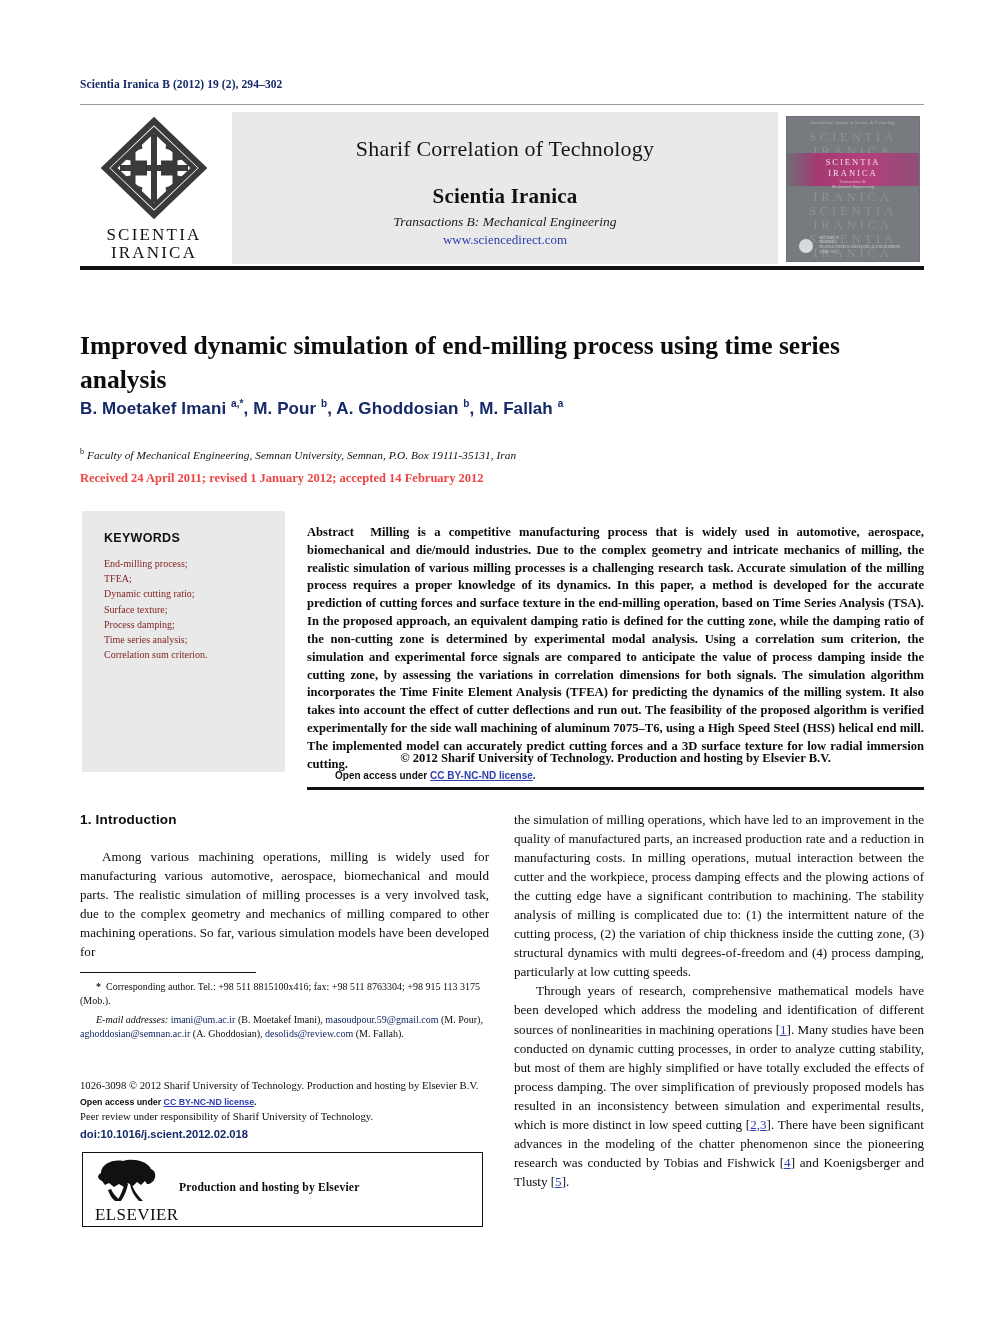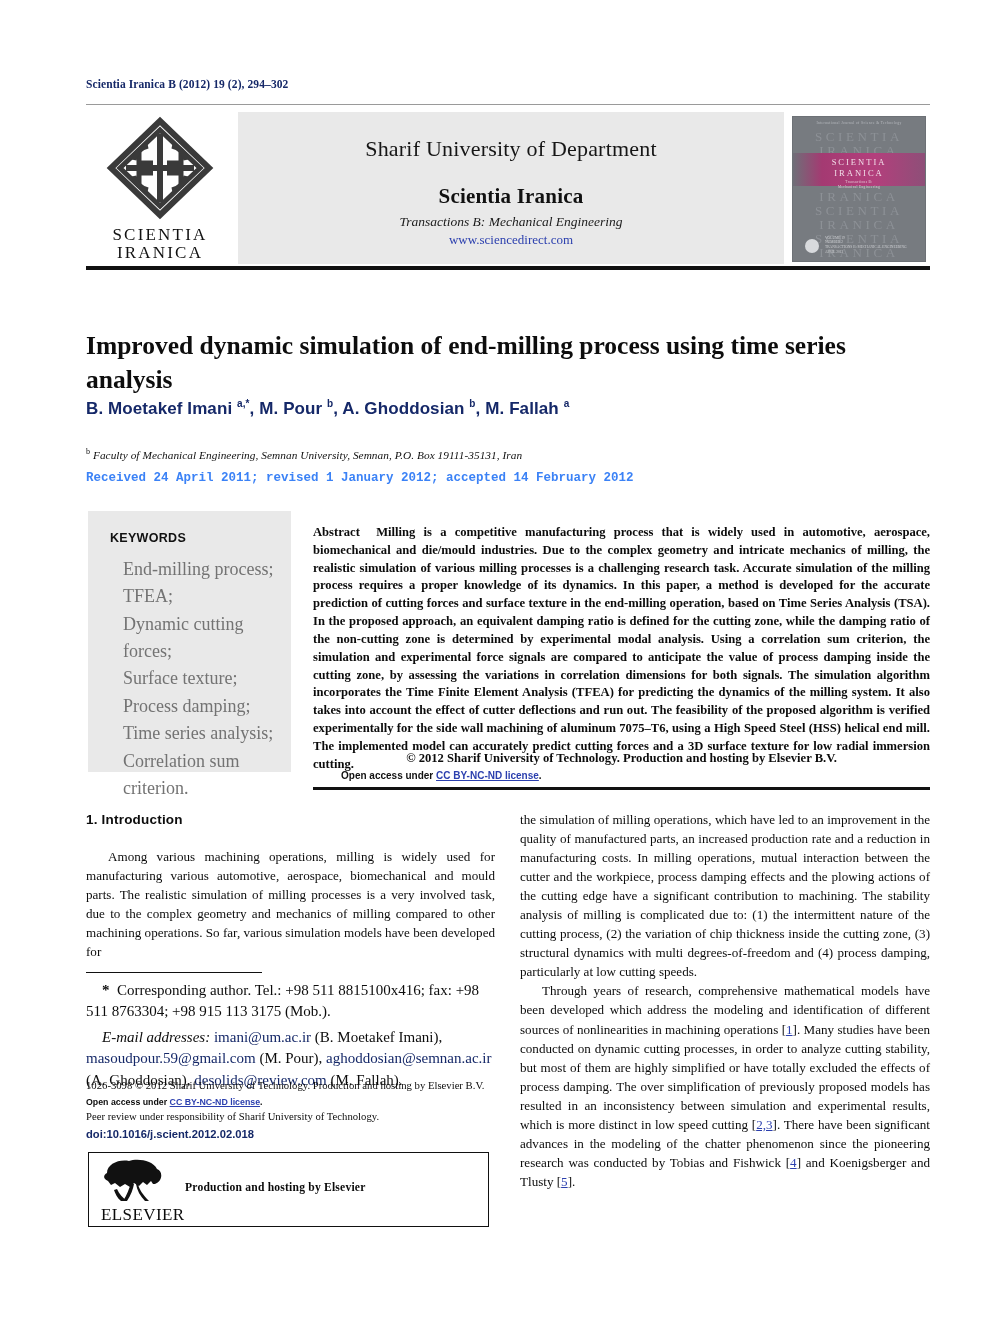--- a/index.html
+++ b/index.html
@@ -10,21 +10,21 @@
   body {
     width: 992px;
     height: 1323px;
     font-family: "Liberation Serif", serif;
     color: #000;
     position: relative;
     overflow: hidden;
   }
   .page {
     position: absolute;
-    left: 12px; top: 0;
+    left: 6px; top: 0;
     width: 804px;
     height: 1323px;
   }
 
   
   .running-head {
     position: absolute;
     left: 74px;
     top: 78px;
     font-family: "Liberation Serif", serif;
@@ -230,49 +230,49 @@
     color: #101010;
     letter-spacing: 0.05px;
   }
   .affil sup { font-style: normal; font-size: 8px; }
   .affil-a { top: 430px; }
   .affil-b { top: 447px; }
   .dates {
     position: absolute;
     left: 74px;
     top: 471px;
-    font-family: Liberation Mono, monospace;
+    font-family: Liberation Serif, serif;
     font-size: 12.5px;
     font-weight: bold;
-    color: #3b82f6;
+    color: #ef4444;
   }
 
   
   .kw-box {
     position: absolute;
     left: 76px;
     top: 511px;
     width: 203px;
     height: 261px;
     background: #e9e9e9;
   }
   .kw-title {
     font-family: "Liberation Sans", sans-serif;
     font-size: 12.5px;
     font-weight: bold;
     color: #111;
     padding: 20px 0 0 22px;
     letter-spacing: 0.3px;
   }
   .kw-list {
-    padding: 11px 0 0 35px;
-    font-family: "Liberation Serif", serif;
-    font-size: 18px;
+    padding: 11px 0 0 22px;
+    font-family: "Liberation Serif", serif;
+    font-size: 10px;
     line-height: 1.52;
-    color: #737373;
+    color: #7f1d1d;
   }
   .abstract {
     position: absolute;
     left: 301px;
     top: 524px;
     width: 617px;
     font-family: "Liberation Serif", serif;
     font-size: 12.6px;
     line-height: 1.415;
     text-align: justify;
@@ -342,21 +342,21 @@
     width: 176px;
     height: 1px;
     background: #111;
   }
   .footnote {
     position: absolute;
     left: 74px;
     top: 980px;
     width: 409px;
     font-family: "Liberation Serif", serif;
-    font-size: 15px;
+    font-size: 10px;
     line-height: 1.43;
     color: #0c0c0c;
     text-align: left;
   }
   .footnote .star { font-weight: bold; }
   .footnote .em { font-style: italic; }
   .footnote a, .footnote .mail { color: #152868; text-decoration: none; }
   .fn-p { margin: 0; }
   .fn-indent { text-indent: 16px; }
 
@@ -458,21 +458,21 @@
           <rect x="22" y="49" width="68" height="6" fill="#3a3a3a"></rect>
         </svg>
       </div>
       <div class="logo-text">
         <div>SCIENTIA</div>
         <div>IRANICA</div>
       </div>
     </div>
 
     <div class="journal-band">
-      <div class="jb-univ">Sharif University of Department</div>
+      <div class="jb-univ">Sharif Correlation of Technology</div>
       <div class="jb-title">Scientia Iranica</div>
       <div class="jb-sub">Transactions B: Mechanical Engineering</div>
       <div><a class="jb-link" href="#">www.sciencedirect.com</a></div>
     </div>
 
     <div class="cover">
       <div class="cover-topline">International Journal of Science &amp; Technology</div>
       <div class="cover-ghost" style="top:12px;">SCIENTIA</div>
       <div class="cover-ghost" style="top:26px;">IRANICA</div>
       <div class="cover-band">
@@ -501,21 +501,21 @@
   <h1 class="title">Improved dynamic simulation of end-milling process using time series analysis</h1>
   <div class="authors">B. Moetakef Imani <sup>a,*</sup>, M. Pour <sup>b</sup>, A. Ghoddosian <sup>b</sup>, M. Fallah <sup>a</sup></div>
   <div class="affil affil-b"><sup>b</sup> <span>Faculty of Mechanical Engineering, Semnan University, Semnan, P.O. Box 19111-35131, Iran</span></div>
   <div class="dates">Received 24 April 2011; revised 1 January 2012; accepted 14 February 2012</div>
 
   <div class="kw-box">
     <div class="kw-title">KEYWORDS</div>
     <div class="kw-list">
       <div>End-milling process;</div>
       <div>TFEA;</div>
-      <div>Dynamic cutting forces;</div>
+      <div>Dynamic cutting ratio;</div>
       <div>Surface texture;</div>
       <div>Process damping;</div>
       <div>Time series analysis;</div>
       <div>Correlation sum criterion.</div>
     </div>
   </div>
 
   <div class="abstract">
     <span class="lead">Abstract</span>&nbsp;&nbsp;<span>Milling is a competitive manufacturing process that is widely used in automotive, aerospace, biomechanical and die/mould industries. Due to the complex geometry and intricate mechanics of milling, the realistic simulation of various milling processes is a challenging research task. Accurate simulation of the milling process requires a proper knowledge of its dynamics. In this paper, a method is developed for the accurate prediction of cutting forces and surface texture in the end-milling operation, based on Time Series Analysis (TSA). In the proposed approach, an equivalent damping ratio is defined for the cutting zone, while the damping ratio of the non-cutting zone is determined by experimental modal analysis. Using a correlation sum criterion, the simulation and experimental force signals are compared to anticipate the value of process damping inside the cutting zone, by assessing the variations in correlation dimensions for both signals. The simulation algorithm incorporates the Time Finite Element Analysis (TFEA) for predicting the dynamics of the milling system. It also takes into account the effect of cutter deflections and run out. The feasibility of the proposed algorithm is verified experimentally for the side wall machining of aluminum 7075–T6, using a High Speed Steel (HSS) helical end mill. The implemented model can accurately predict cutting forces and a 3D surface texture for low radial immersion cutting.</span>
   </div>

